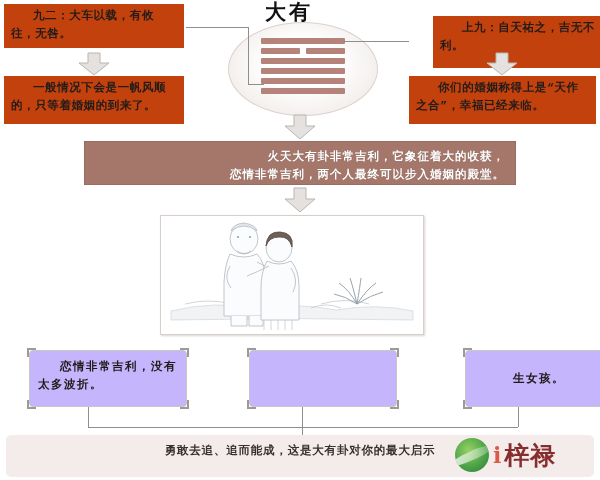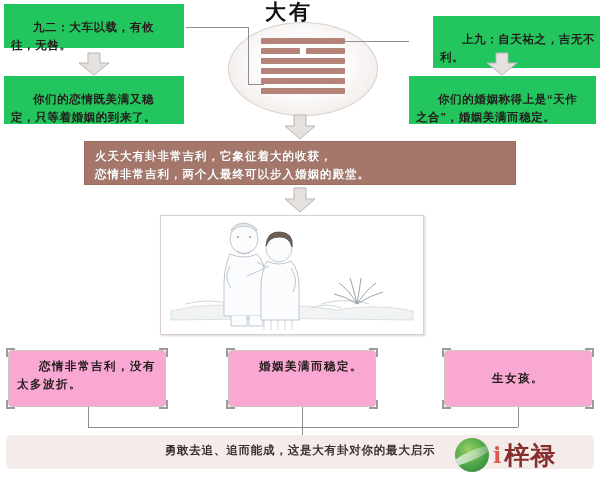--- a/index.html
+++ b/index.html
@@ -10,39 +10,39 @@
     overflow:hidden;
     position:relative;
   }
   #stage{position:relative;width:600px;height:480px;}
 
   
   .node{position:absolute;box-sizing:border-box;}
 
   
   .panel{
-    background:#22c55e;
+    background:#c2410c;
     color:#231c1a;
     font-size:11.5px;
     line-height:1.55;
     letter-spacing:0.6px;
-    padding:15px 7px 5px 7px;
+    padding:3px 7px 5px 7px;
     text-indent:22px;
-    font-family:Liberation Sans, sans-serif;
+    font-family:Liberation Mono, monospace;
     font-weight:bold;
   }
 
   
   .banner{
     background:#a5776b;
     color:#ffffff;
     font-size:11.5px;
     line-height:1.6;
     letter-spacing:1px;
-    text-align:left;
+    text-align:right;
     padding:5px 10px;
     font-family:"DejaVu Serif","Liberation Serif",serif;
     font-weight:bold;
     border:1px solid #9a6c60;
     text-shadow:0 0 1px rgba(0,0,0,.25);
   }
 
   
   .footer-banner{
     background:#f3eceb;
@@ -93,24 +93,25 @@
     position:absolute;
     background:#ffffff;
     border:1px solid #d8cfcc;
     box-shadow:1px 1px 2px rgba(120,100,95,.28);
     overflow:hidden;
   }
 
   
   .cbox{
     position:absolute;
-    background:#f9a8d4;
+    background:#c4b5fd;
     border:1px solid #c9c6c4;
     border-radius:4px;
     box-sizing:border-box;
+    margin-left:21px;
   }
   .cbox .txt{
     font-family:"DejaVu Serif","Liberation Serif",serif;
     font-weight:bold;
     font-size:11.5px;
     line-height:1.6;
     letter-spacing:1.5px;
     color:#201a18;
     padding:6px 8px;
     text-indent:22px;
@@ -180,31 +181,31 @@
   <div class="ln ln-h" style="left:343px;top:41px;width:66px;"></div>
 
   <div class="panel node" style="left:4px;top:4px;width:180px;height:44px;">九二：大车以载，有攸往，无咎。</div>
 
   <div class="arrow" style="left:76px;top:52px;width:36px;height:24px;">
     <svg width="36" height="24" viewBox="0 0 36 24">
       <polygon points="12,1 24,1 24,11 33,11 18,23 3,11 12,11" fill="#e4e1df" stroke="#b9b5b2" stroke-width="1"></polygon>
     </svg>
   </div>
 
-  <div class="panel node" style="left:4px;top:76px;width:180px;height:48px;">你们的恋情既美满又稳定，只等着婚姻的到来了。</div>
+  <div class="panel node" style="left:4px;top:76px;width:180px;height:48px;">一般情况下会是一帆风顺的，只等着婚姻的到来了。</div>
 
   <div class="panel node" style="left:409px;top:16px;width:187px;height:52px;margin-left:24px;">上九：自天祐之，吉无不利。</div>
 
   <div class="arrow" style="left:484px;top:52px;width:36px;height:24px;">
     <svg width="36" height="24" viewBox="0 0 36 24">
       <polygon points="12,1 24,1 24,11 33,11 18,23 3,11 12,11" fill="#e4e1df" stroke="#b9b5b2" stroke-width="1"></polygon>
     </svg>
   </div>
 
-  <div class="panel node" style="left:409px;top:76px;width:187px;height:48px;">你们的婚姻称得上是“天作之合”，婚姻美满而稳定。</div>
+  <div class="panel node" style="left:409px;top:76px;width:187px;height:48px;">你们的婚姻称得上是“天作之合”，幸福已经来临。</div>
 
   <div class="arrow" style="left:282px;top:114px;width:36px;height:26px;">
     <svg width="36" height="26" viewBox="0 0 36 26">
       <polygon points="12,1 24,1 24,12 33,12 18,25 3,12 12,12" fill="#e4e1df" stroke="#b9b5b2" stroke-width="1"></polygon>
     </svg>
   </div>
 
   <div class="banner node" style="left:84px;top:141px;width:432px;height:44px;">
     <div>火天大有卦非常吉利，它象征着大的收获，</div>
     <div>恋情非常吉利，两个人最终可以步入婚姻的殿堂。</div>
@@ -264,38 +265,37 @@
     <span class="corner c-bl"></span>
     <span class="corner c-br"></span>
     <div class="txt">恋情非常吉利，没有太多波折。</div>
   </div>
 
   <div class="cbox" style="left:228px;top:350px;width:148px;height:57px;">
     <span class="corner c-tl"></span>
     <span class="corner c-tr"></span>
     <span class="corner c-bl"></span>
     <span class="corner c-br"></span>
-    <div class="txt">婚姻美满而稳定。</div>
   </div>
 
   <div class="cbox" style="left:444px;top:350px;width:148px;height:57px;">
     <span class="corner c-tl"></span>
     <span class="corner c-tr"></span>
     <span class="corner c-bl"></span>
     <span class="corner c-br"></span>
     <div class="txt center" style="padding-top:18px;">生女孩。</div>
   </div>
 
   <div class="ln ln-v" style="left:88px;top:407px;height:20px;"></div>
   <div class="ln ln-v" style="left:302px;top:407px;height:20px;"></div>
   <div class="ln ln-v" style="left:518px;top:407px;height:20px;"></div>
   <div class="ln ln-h" style="left:88px;top:427px;width:430px;"></div>
   <div class="ln ln-v" style="left:302px;top:427px;height:8px;"></div>
 
-  <div class="footer-banner node" style="left:6px;top:435px;width:588px;height:34px;">
+  <div class="footer-banner node" style="left:6px;top:435px;width:588px;height:42px;">
     <div>勇敢去追、追而能成，这是大有卦对你的最大启示</div>
   </div>
 
   <div class="watermark" style="left:455px;top:438px;">
     <div class="wm-logo"></div>
     <div class="wm-i">i</div>
     <div class="wm-cn">梓禄</div>
   </div>
 
 </div>

